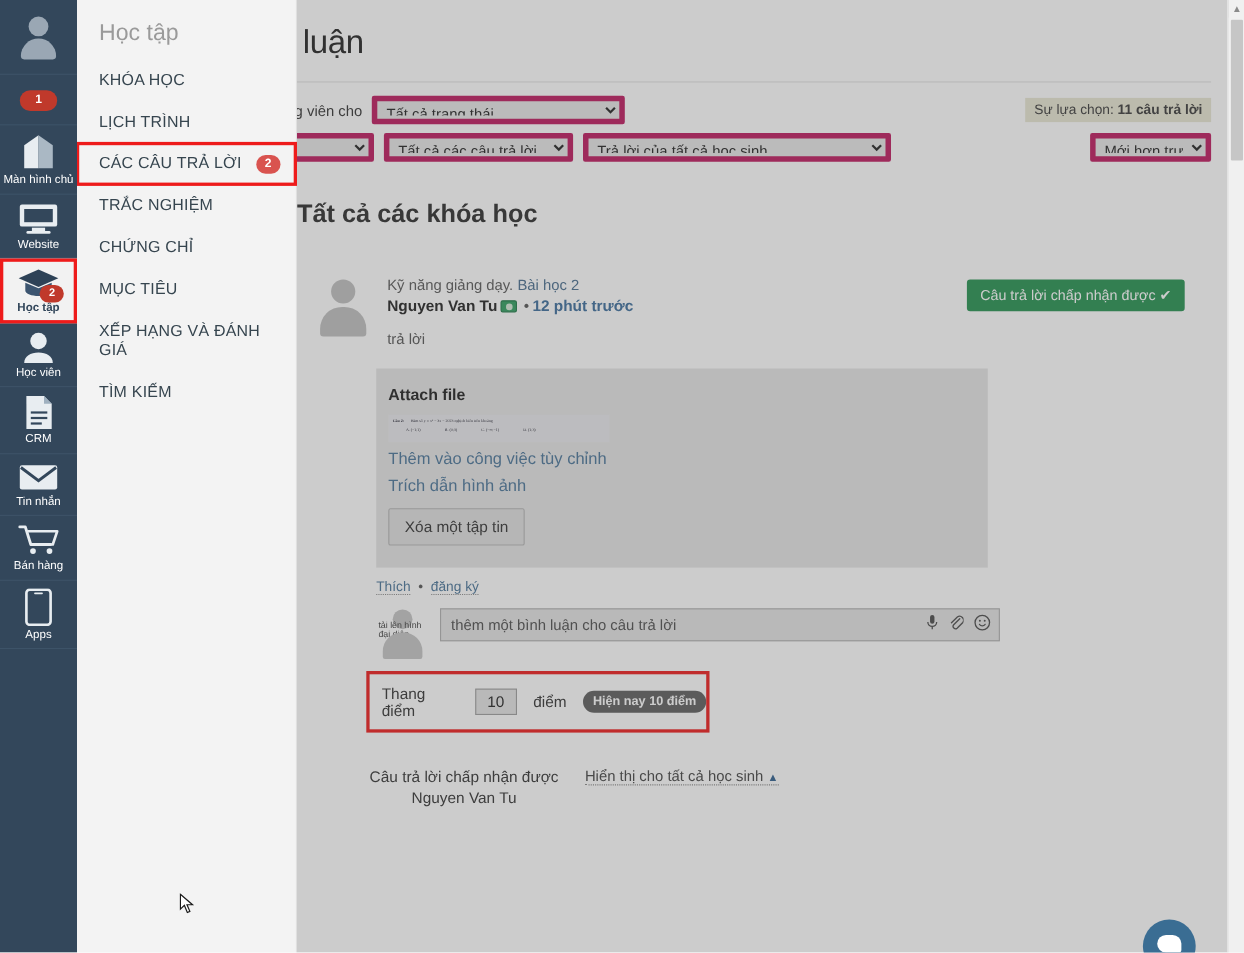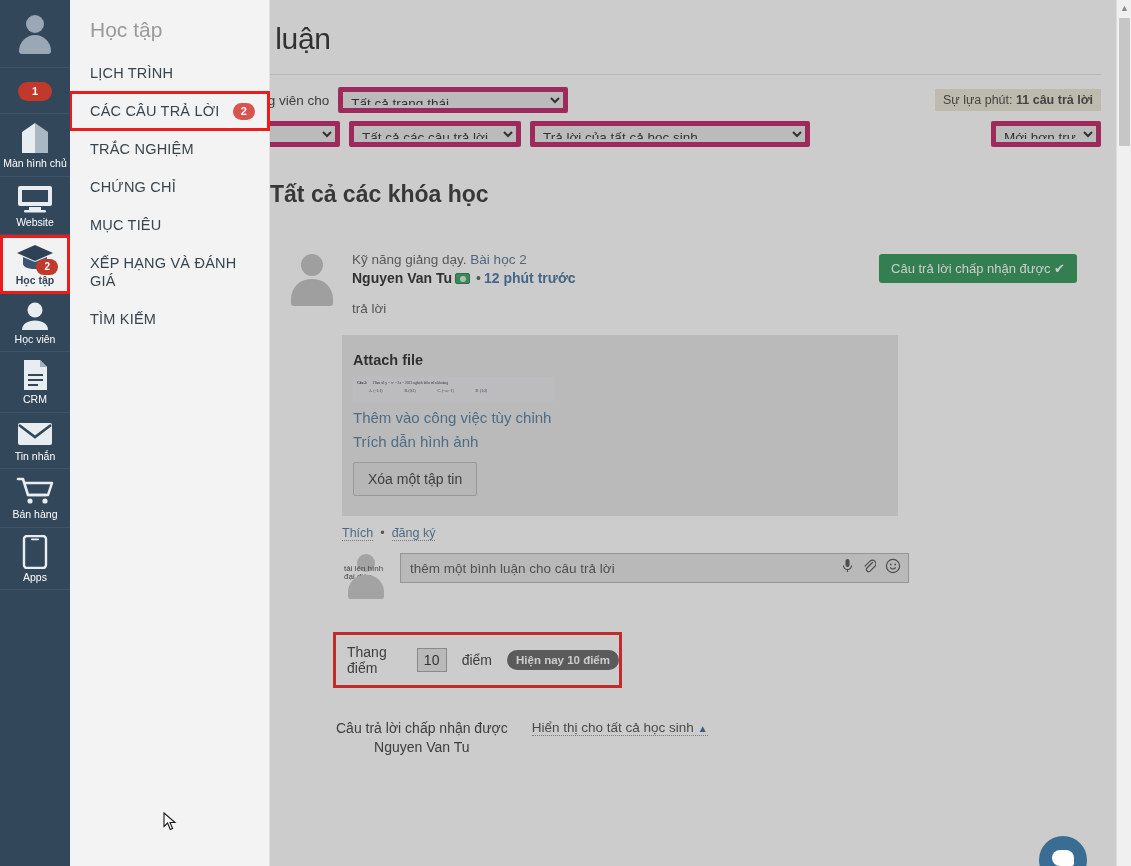--- a/index.html
+++ b/index.html
@@ -281,22 +281,22 @@
     display: flex; align-items: center;
     padding: 0 9px;
   }
   .comment-input .ph { font-size: 13.5px; color: #4e4e4e; }
   .ci-icons {
     position: absolute; right: 7px; top: 4px;
     display: flex; align-items: center; gap: 9px;
   }
 
   .grading {
-    margin: 34px 0 0 66px;
-    width: 283px; height: 50px;
+    margin: 12px 0 0 66px;
+    width: 306px; height: 50px;
     outline: 3px solid #ee1b1b;
     display: flex; align-items: center;
     padding-left: 11px; gap: 15px;
     background: transparent;
   }
   .grading .lbl { font-size: 14px; color: #333; }
   .score-box {
     width: 40px; height: 24px;
     background: #e4e4e4;
     border: 1px solid #9e9e9e;
@@ -386,21 +386,21 @@
           </select>
           <select class="fsel sel-mid">
             <option>Tất cả các câu trả lời</option>
           </select>
           <select class="fsel sel-big">
             <option>Trả lời của tất cả học sinh</option>
           </select>
         </div>
 
         <div class="selection-note">
-          <span>Sự lựa phút:</span>
+          <span>Sự lựa chọn:</span>
           <b>11 câu trả lời</b>
         </div>
         <div class="sort-wrap">
           <select class="fsel sel-sort">
             <option>Mới hơn trước</option>
           </select>
         </div>
       </div>
 
       <h2 class="section">Tất cả các khóa học</h2>
@@ -592,20 +592,23 @@
           </svg>
       </span>
       <span class="rail-label">Apps</span>
     </div>
   </div>
 
   <div id="menu">
     <div id="menu-title">Học tập</div>
 
     <div class="menu-item">
+      <span>KHÓA HỌC</span>
+    </div>
+    <div class="menu-item">
       <span>LỊCH TRÌNH</span>
     </div>
     <div class="menu-item sel">
       <span>CÁC CÂU TRẢ LỜI</span>
       <span class="menu-pill">2</span>
     </div>
     <div class="menu-item">
       <span>TRẮC NGHIỆM</span>
     </div>
     <div class="menu-item">

